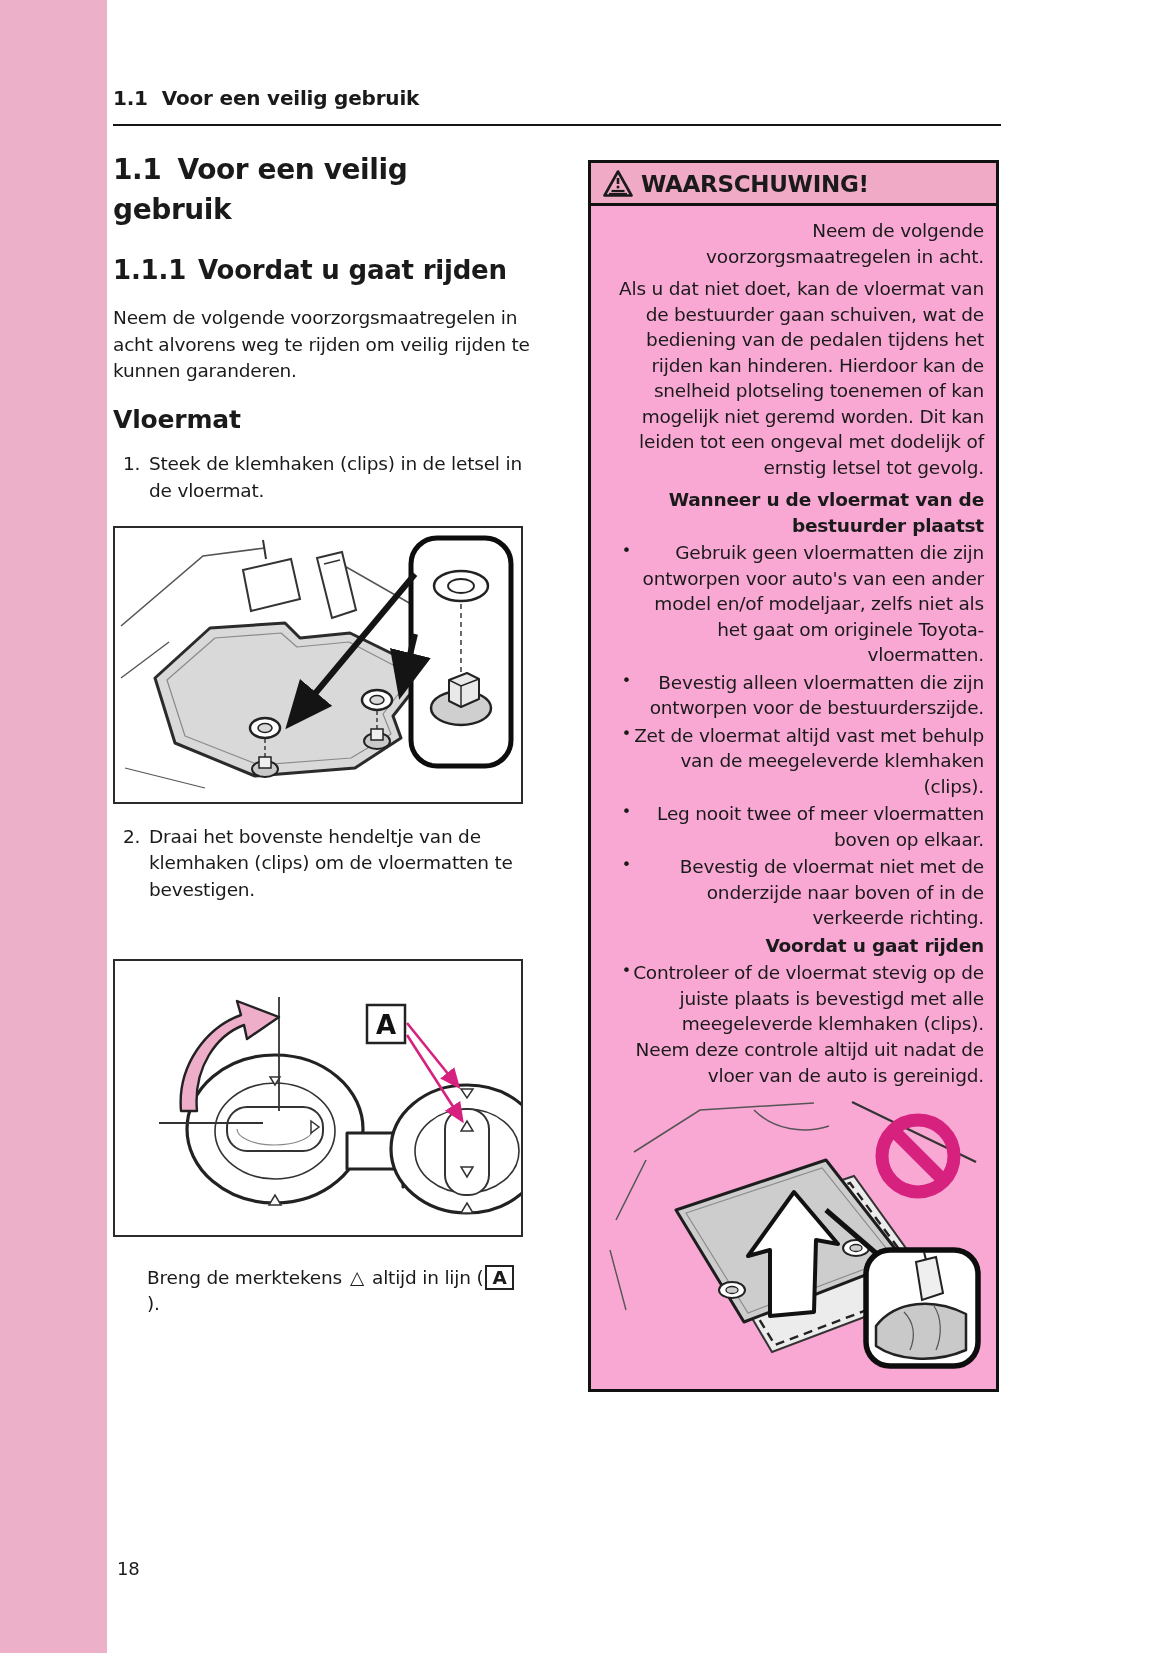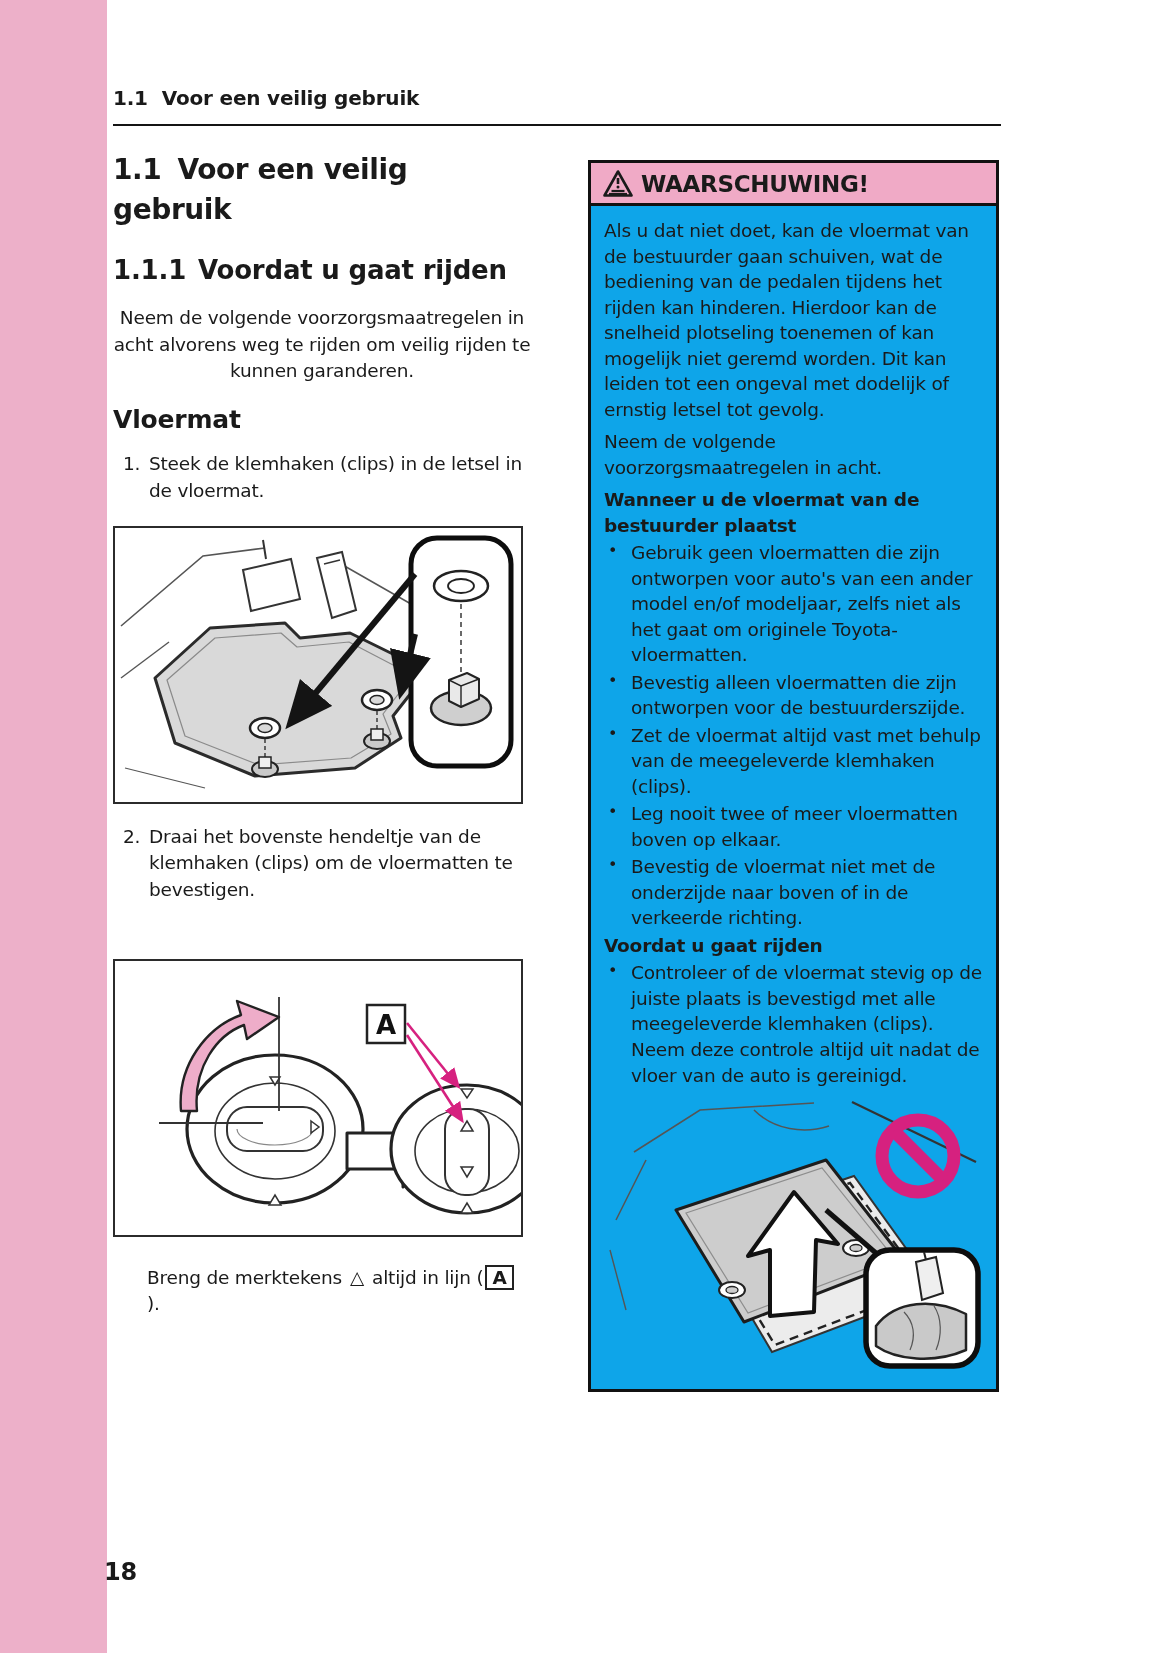--- a/index.html
+++ b/index.html
@@ -14,34 +14,34 @@
   .running-header { position:absolute; left:113px; top:86px; font-size:20px; font-weight:bold; }
   .running-header .num { margin-right:14px; }
   .header-rule { position:absolute; left:113px; top:124px; width:888px; height:2px; background:#141414; }
 
   
   .col-left { position:absolute; left:113px; top:146px; width:418px; font-size:18.5px; line-height:1.43; }
   .h1 { font-size:28px; font-weight:bold; margin:4px 0 22px 0; letter-spacing:-0.4px; }
   .h1 .num { margin-right:16px; }
   .h2 { font-size:26px; font-weight:bold; margin:0 0 16px 0; }
   .h2 .num { margin-right:12px; }
-  .p  { margin-bottom:17px;text-align:center; }
+  .p  { margin-bottom:17px; }
   .h3 { font-size:25px; font-weight:bold; margin:6px 0 14px 0; }
   .step { display:flex; margin:0 0 4px 10px; }
   .step .n { flex:0 0 26px; }
   .step .t { flex:1; }
   .figure-box { width:410px; border:2px solid #2b2b2b; background:#fff; margin:22px 0 20px 0; }
   .figure-box.fig2 { margin-top:56px; margin-bottom:28px; }
   .caption { margin:0 0 18px 34px; width:372px; }
   .a-box { display:inline-block; border:2px solid #222; padding:0 5px; font-weight:bold; line-height:1.15; margin:0 2px; }
   .tri { margin:0 8px; }
-  .page-number { position:absolute; left:104px; top:1558px; font-size:24px; font-weight:bold; }
+  .page-number { position:absolute; left:117px; top:1558px; font-size:18px; font-weight:normal; }
 
   
-  .warning { position:absolute; left:588px; top:160px; width:411px; border:3px solid #111; background:#0ea5e9; }
+  .warning { position:absolute; left:588px; top:160px; width:411px; border:3px solid #111; background:#f9a8d4;text-align:right; }
   .warning-header {
     background:#f0aac6; border-bottom:3px solid #111;
     display:flex; align-items:center; gap:8px; padding:7px 10px 6px 12px;
   }
   .warning-title { font-size:23px; font-weight:bold; letter-spacing:-0.3px; }
   .warning-body { padding:12px 12px 10px 13px; font-size:18.5px; line-height:1.38; }
   .warning-body .wp { margin-bottom:7px; }
   .wsub { font-weight:bold; margin:2px 0 2px 0; }
   ul.wlist { list-style:none; margin-bottom:2px; }
   ul.wlist li { display:flex; margin-bottom:2px; }
@@ -175,22 +175,22 @@
     <svg width="30" height="27" viewBox="0 0 30 27">
       <path d="M15 1.5 L28.5 25.5 L1.5 25.5 Z" fill="none" stroke="#1a1a1a" stroke-width="2.6" stroke-linejoin="round"></path>
       <line x1="15" y1="8" x2="15" y2="14" stroke="#1a1a1a" stroke-width="2.6"></line>
       <circle cx="15" cy="17" r="1.5" fill="#1a1a1a"></circle>
       <line x1="8.5" y1="21" x2="21.5" y2="21" stroke="#1a1a1a" stroke-width="2.2"></line>
       <line x1="6" y1="24" x2="24" y2="24" stroke="#1a1a1a" stroke-width="2.2"></line>
     </svg>
     <span class="warning-title">WAARSCHUWING!</span>
   </div>
   <div class="warning-body">
+    <p class="wp">Neem de volgende voorzorgsmaatregelen in acht.</p>
     <p class="wp">Als u dat niet doet, kan de vloermat van de bestuurder gaan schuiven, wat de bediening van de pedalen tijdens het rijden kan hinderen. Hierdoor kan de snelheid plotseling toenemen of kan mogelijk niet geremd worden. Dit kan leiden tot een ongeval met dodelijk of ernstig letsel tot gevolg.</p>
-    <p class="wp">Neem de volgende voorzorgsmaatregelen in acht.</p>
 
     <div class="wsub">Wanneer u de vloermat van de bestuurder plaatst</div>
     <ul class="wlist">
       <li>
           <span class="b">•</span>
           <span class="bt">Gebruik geen vloermatten die zijn ontworpen voor auto's van een ander model en/of modeljaar, zelfs niet als het gaat om originele Toyota-vloermatten.</span>
         </li>
       <li>
           <span class="b">•</span>
           <span class="bt">Bevestig alleen vloermatten die zijn ontworpen voor de bestuurderszijde.</span>

